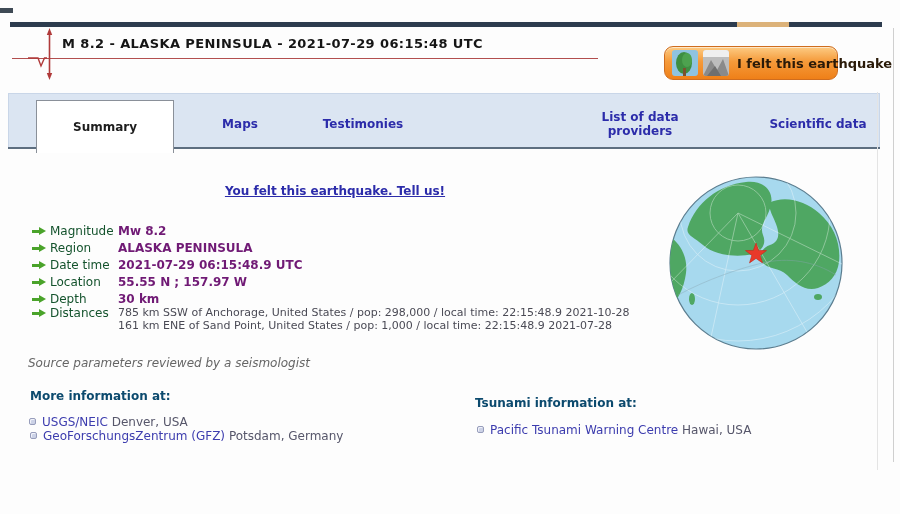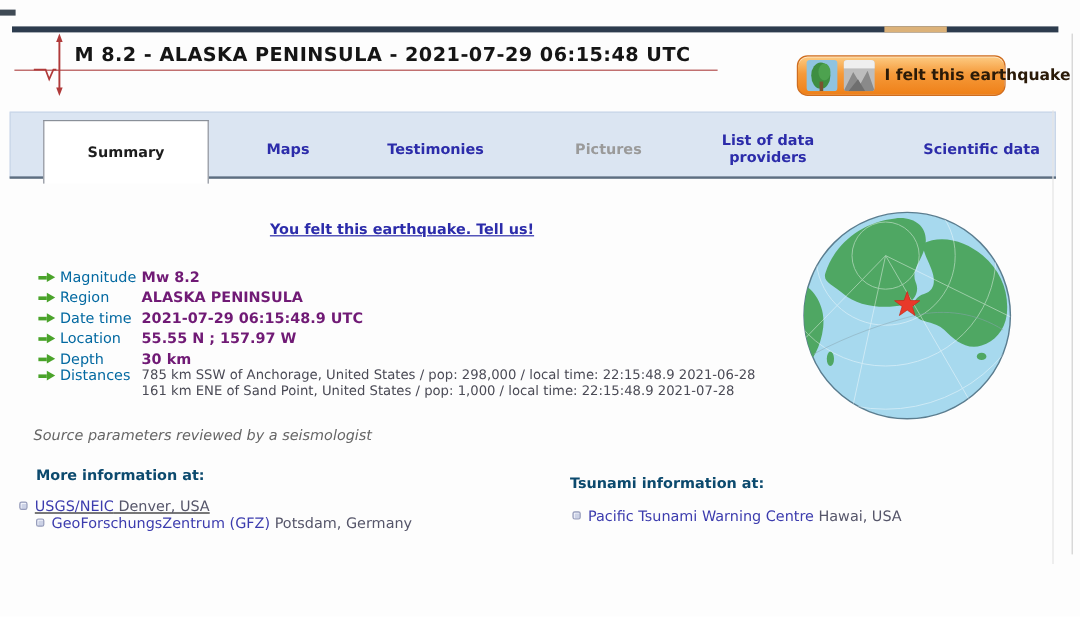--- a/index.html
+++ b/index.html
@@ -8,21 +8,21 @@
     position:relative;width:900px;height:514px;background:#fdfdfd;overflow:hidden;
     font-family:"DejaVu Sans","Liberation Sans",sans-serif;color:#222;
   }
   
   .corner-mark{position:absolute;left:0;top:8px;width:13px;height:5px;background:#3f4a55;}
   .accent-bar{position:absolute;left:10px;top:22px;width:872px;height:5px;background:#2d3c4e;}
   .accent-bar-orange{position:absolute;left:737px;top:22px;width:52px;height:5px;background:#dcb279;}
   .title-underline{position:absolute;left:12px;top:58px;width:586px;height:1px;background:#b24e4e;}
   .seismo{position:absolute;left:28px;top:27px;width:36px;height:54px;}
   .page-title{
-    position:absolute;left:62px;top:36px;font-size:16px;font-weight:bold;color:#151515;
+    position:absolute;left:62px;top:36px;font-size:13px;font-weight:bold;color:#151515;
     letter-spacing:.4px;white-space:nowrap;
   }
   .felt-btn{
     position:absolute;left:664px;top:46px;width:174px;height:34px;border-radius:9px;
     border:1px solid #cf6d1f;background:linear-gradient(#fdcc84,#f59a3a 45%,#ef8018);
     display:flex;align-items:center;padding-left:7px;gap:5px;cursor:pointer;
     box-shadow:inset 0 1px 0 rgba(255,255,255,.55);
   }
   .felt-btn .thumb{width:26px;height:26px;border-radius:3px;overflow:hidden;flex:0 0 auto;}
   .felt-btn .lbl{font-size:13px;font-weight:bold;color:#2a1a08;white-space:nowrap;margin-left:3px;}
@@ -42,21 +42,21 @@
   
   .tellus{
     position:absolute;left:175px;top:184px;width:320px;text-align:center;
     font-size:12px;font-weight:bold;color:#2c2caa;text-decoration:underline;cursor:pointer;
   }
   .drow{position:absolute;left:0;height:16px;font-size:12px;white-space:nowrap;}
   .arrow-icon{position:absolute;left:32px;top:3px;width:14px;height:9px;}
   .arrow-icon::before{content:"";position:absolute;left:0;top:3px;width:7px;height:3px;background:#4aa32a;}
   .arrow-icon::after{content:"";position:absolute;left:7px;top:0;width:0;height:0;
     border-left:7px solid #4aa32a;border-top:4.5px solid transparent;border-bottom:4.5px solid transparent;}
-  .dlabel{position:absolute;left:50px;color:#0369a1;}
+  .dlabel{position:absolute;left:50px;color:#14532d;}
   .dval{position:absolute;left:118px;font-weight:bold;color:#701a75;}
   .dsmall{position:absolute;left:118px;font-size:11px;color:#4a4a55;font-weight:normal;}
   .source-note{position:absolute;left:28px;top:356px;font-size:12px;font-style:italic;color:#666;}
   .sec-head{position:absolute;font-size:12px;font-weight:bold;color:#0c4a6e;}
   .linkrow{position:absolute;font-size:12px;white-space:nowrap;}
   .bullet{
     display:inline-block;width:7px;height:7px;margin-right:6px;vertical-align:1px;
     background:#ccd2e6;border:1px solid #979dbb;border-radius:2px;
     box-shadow:inset 1px 1px 0 #f0f2fa;
   }
@@ -107,23 +107,20 @@
   <div class="tab-underline"></div>
   <div class="tab-active">
     <span>Summary</span>
   </div>
   <div class="tab" style="left:175px;">
     <span>Maps</span>
   </div>
   <div class="tab" style="left:298px;">
     <span>Testimonies</span>
   </div>
-  <div class="tab disabled" style="left:442px;">
-    <span>Pictures</span>
-  </div>
   <div class="tab" style="left:578px;width:124px;">
     <span>List of data providers</span>
   </div>
   <div class="tab" style="left:753px;">
     <span>Scientific data</span>
   </div>
 
   <div class="tellus">You felt this earthquake. Tell us!</div>
 
   <div class="drow" style="top:224px;">
@@ -147,30 +144,30 @@
     <span class="dval">55.55 N ; 157.97 W</span>
   </div>
   <div class="drow" style="top:292px;">
     <span class="arrow-icon"></span>
     <span class="dlabel">Depth</span>
     <span class="dval">30 km</span>
   </div>
   <div class="drow" style="top:306px;">
     <span class="arrow-icon"></span>
     <span class="dlabel">Distances</span>
-    <span class="dsmall">785 km SSW of Anchorage, United States / pop: 298,000 / local time: 22:15:48.9 2021-06-28</span>
+    <span class="dsmall">785 km SSW of Anchorage, United States / pop: 298,000 / local time: 22:15:48.9 2021-10-28</span>
   </div>
   <div class="drow" style="top:319px;">
     <span class="dsmall">161 km ENE of Sand Point, United States / pop: 1,000 / local time: 22:15:48.9 2021-07-28</span>
   </div>
 
   <div class="source-note">Source parameters reviewed by a seismologist</div>
 
   <div class="sec-head" style="left:30px;top:389px;">More information at:</div>
-  <div class="linkrow" style="left:16px;top:415px;text-decoration:underline;">
+  <div class="linkrow" style="left:29px;top:415px;">
     <span class="bullet"></span><span class="blue-link">USGS/NEIC</span><span class="plain-part"> Denver, USA</span>
   </div>
   <div class="linkrow" style="left:30px;top:429px;">
     <span class="bullet"></span><span class="blue-link">GeoForschungsZentrum (GFZ)</span><span class="plain-part"> Potsdam, Germany</span>
   </div>
 
   <div class="sec-head" style="left:475px;top:396px;">Tsunami information at:</div>
   <div class="linkrow" style="left:477px;top:423px;">
     <span class="bullet"></span><span class="blue-link">Pacific Tsunami Warning Centre</span><span class="plain-part">  Hawai, USA</span>
   </div>

